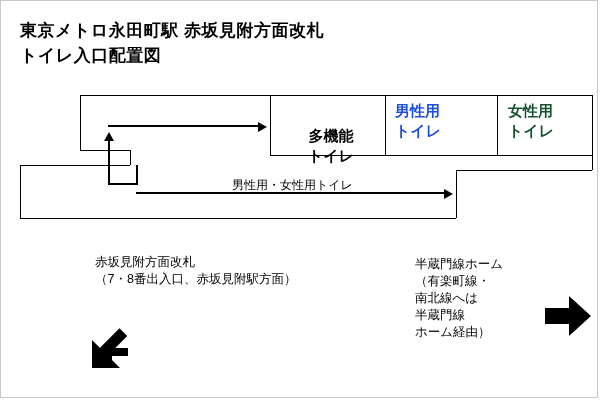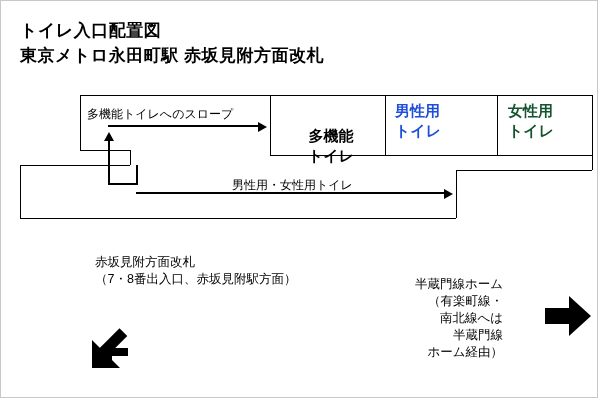--- a/index.html
+++ b/index.html
@@ -104,22 +104,22 @@
     box-sizing: border-box;
     pointer-events: none;
   }
 </style>
 </head>
 <body>
 
 <div id="stage">
 
   <div class="abs" id="title-block">
+    <span id="title-line1">東京メトロ永田町駅  赤坂見附方面改札</span>
     <span id="title-line2">トイレ入口配置図</span>
-    <span id="title-line1">東京メトロ永田町駅  赤坂見附方面改札</span>
   </div>
 
   <div class="abs" style="left:0;top:0;width:600px;height:240px;">
 
     <div class="abs wall h-wall" style="left:80px;top:95px;width:512px;"></div>
 
     <div class="abs wall v-wall" style="left:80px;top:95px;height:55px;"></div>
 
     <div class="abs wall h-wall" style="left:80px;top:150px;width:50px;"></div>
 
@@ -153,21 +153,20 @@
     <div class="abs room-label blue" style="left:395px;top:101px;width:95px;text-align:left;">
       <span>男性用</span><br>
       <span>トイレ</span>
     </div>
 
     <div class="abs room-label red" style="left:508px;top:101px;width:90px;text-align:left;">
       <span>女性用</span><br>
       <span>トイレ</span>
     </div>
 
-    <div class="abs caption" style="left:87px;top:106px;">多機能トイレへのスロープ</div>
 
     <div class="abs line line-h" style="left:108px;top:125px;width:152px;"></div>
     <div class="abs head-right" style="left:258px;top:122px;"></div>
 
     <div class="abs line line-v" style="left:108px;top:140px;height:45px;"></div>
     <div class="abs head-up" style="left:104px;top:132px;"></div>
 
     <div class="abs line line-h" style="left:108px;top:183px;width:30px;"></div>
     <div class="abs line line-v" style="left:136px;top:165px;height:20px;"></div>
 
@@ -191,21 +190,21 @@
       <polygon points="50,0 22,28 36,28 36,36 18,36 18,18 32,18 4,46 4,46"></polygon>
     </g>
     <g fill="#000000">
       <polygon points="50,2 26,26 26,26 50,2"></polygon>
       <polygon points="2,46 20,46 20,28 2,28"></polygon>
       <polygon points="0,48 0,20 28,48"></polygon>
       <rect x="16" y="8" width="11" height="28" transform="rotate(45 21.5 22)"></rect>
     </g>
   </svg>
 
-  <div class="abs legend-text" style="left:415px;top:276px;text-align:right;">
+  <div class="abs legend-text" style="left:415px;top:256px;">
     <span class="l1">半蔵門線ホーム</span>
     <span class="l2">（有楽町線・</span>
     <span class="l3">南北線へは</span>
     <span class="l4">半蔵門線</span>
     <span class="l5">ホーム経由）</span>
   </div>
 
   <svg class="abs big-arrow" style="left:545px;top:296px;" width="46" height="40" viewBox="0 0 46 40">
     <polygon points="0,12 24,12 24,0 46,20 24,40 24,28 0,28" fill="#000000"></polygon>
   </svg>

